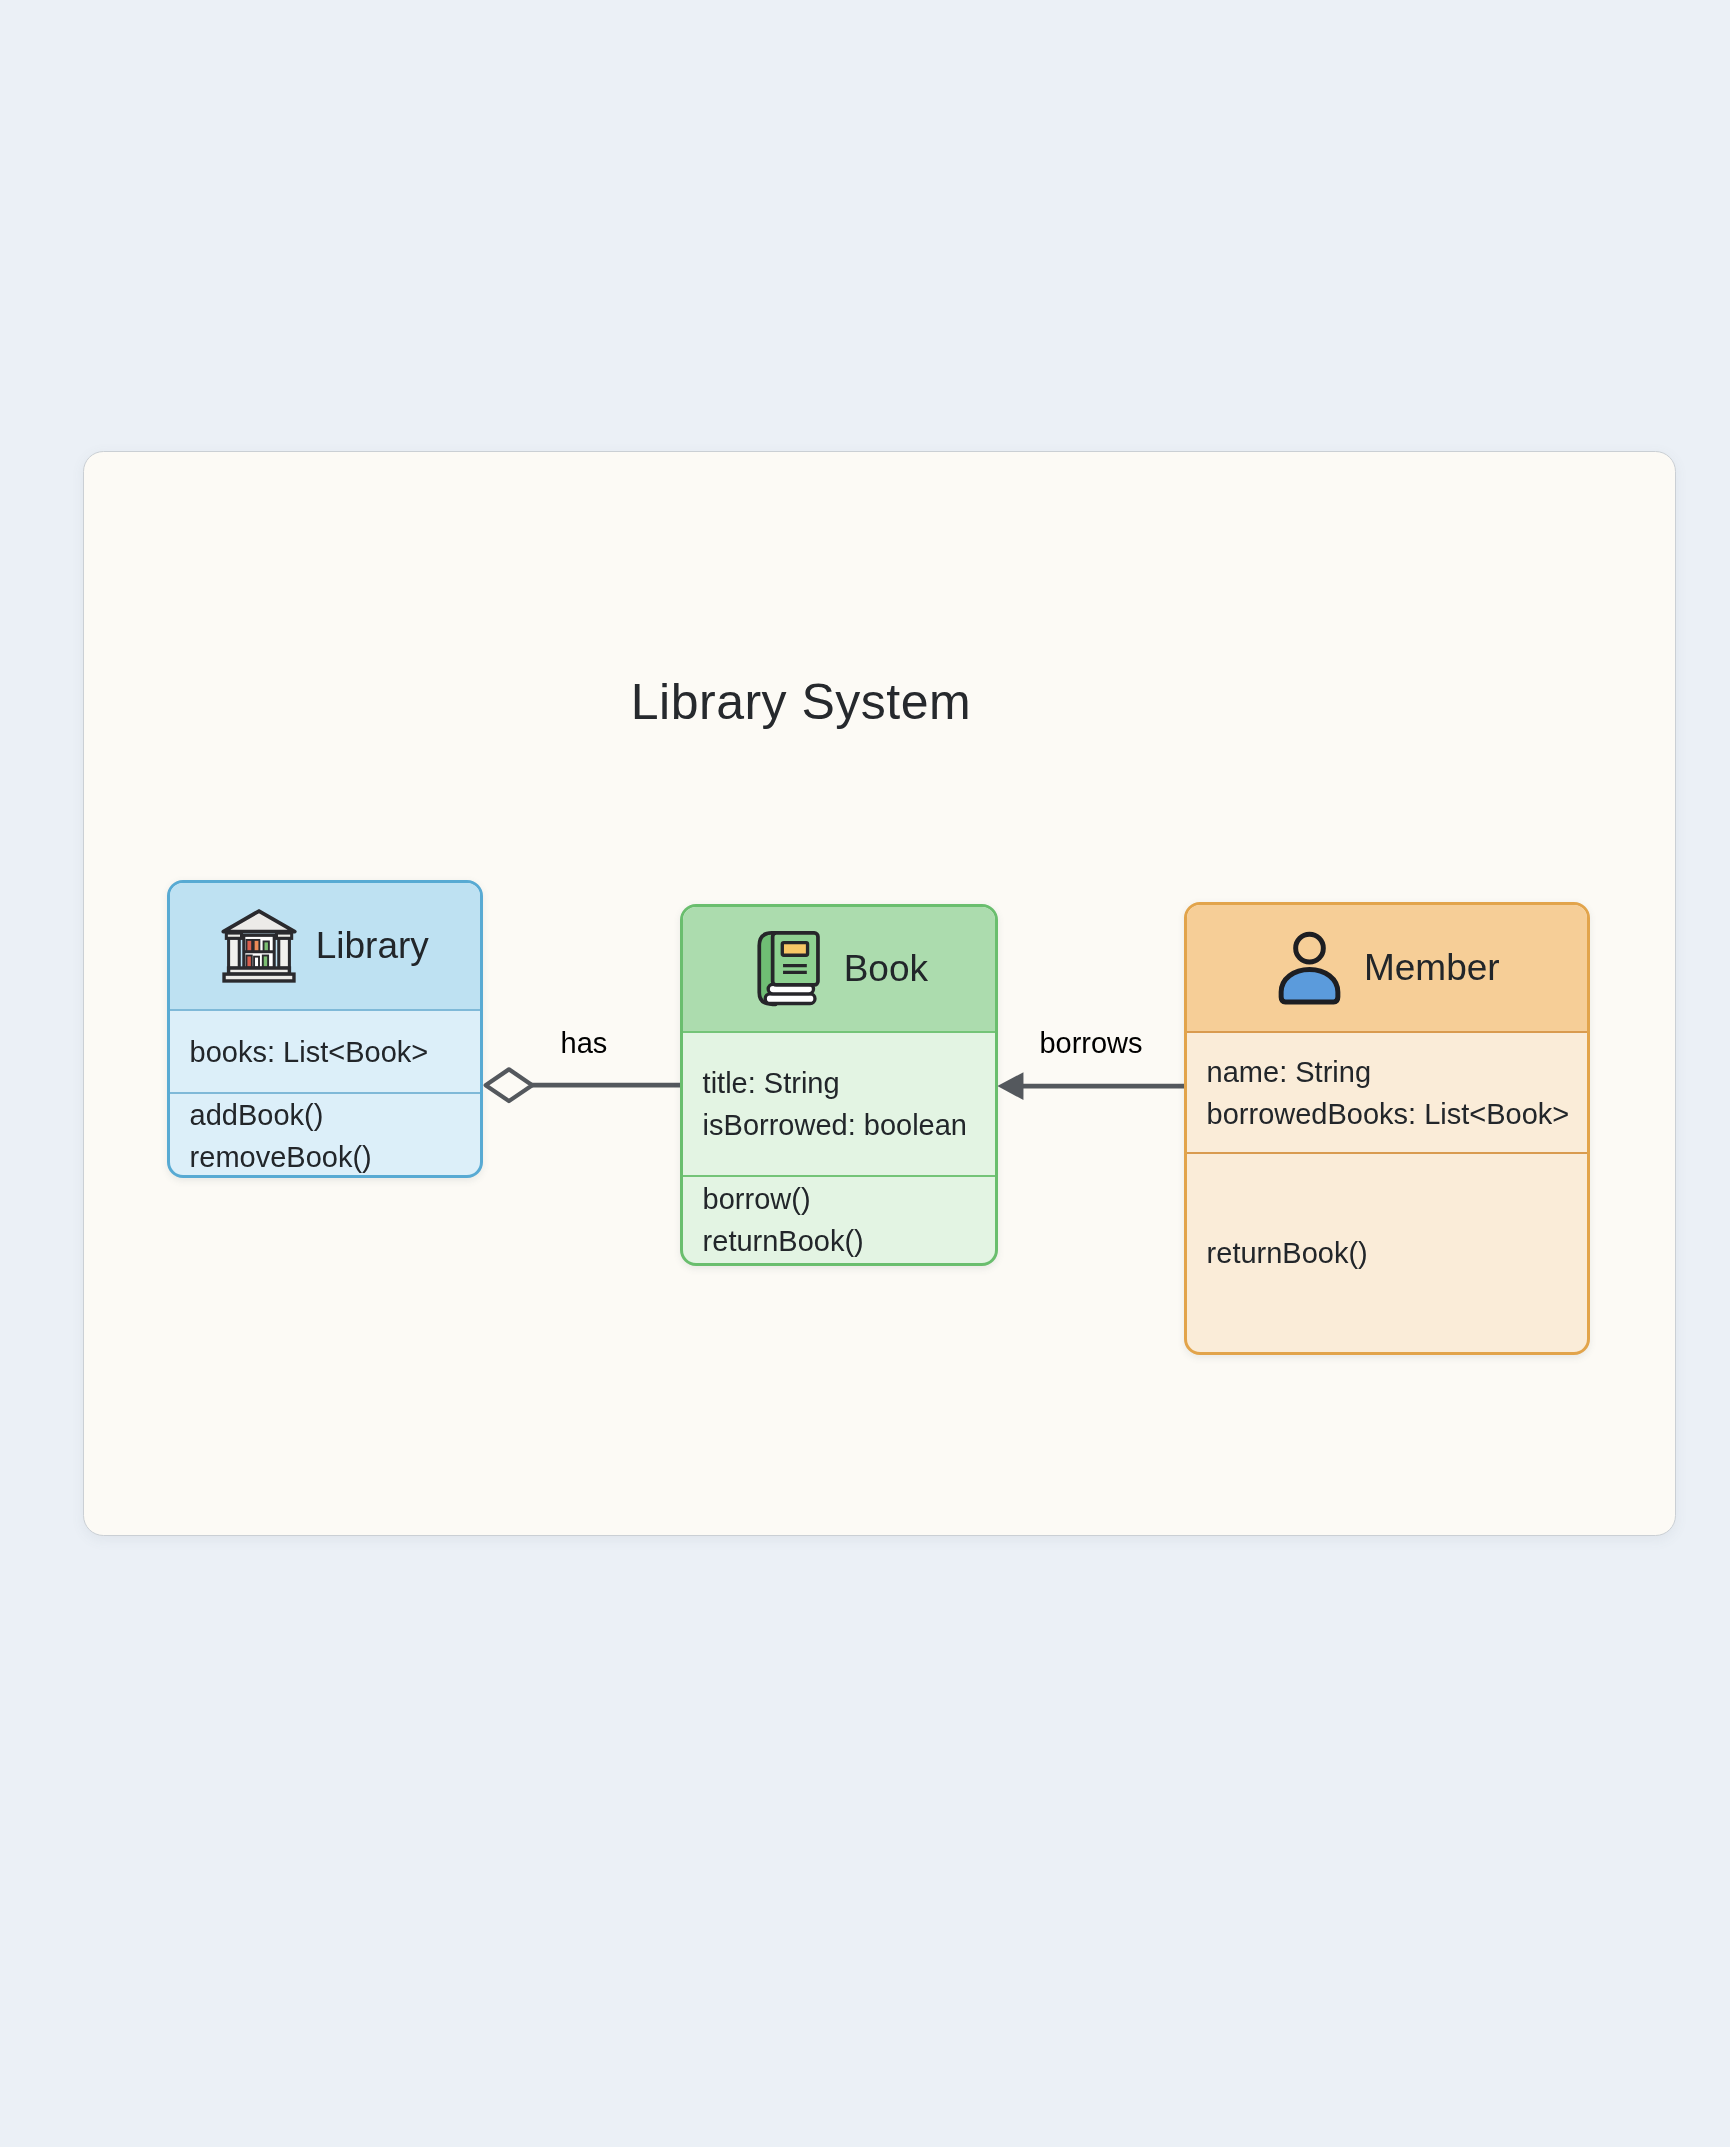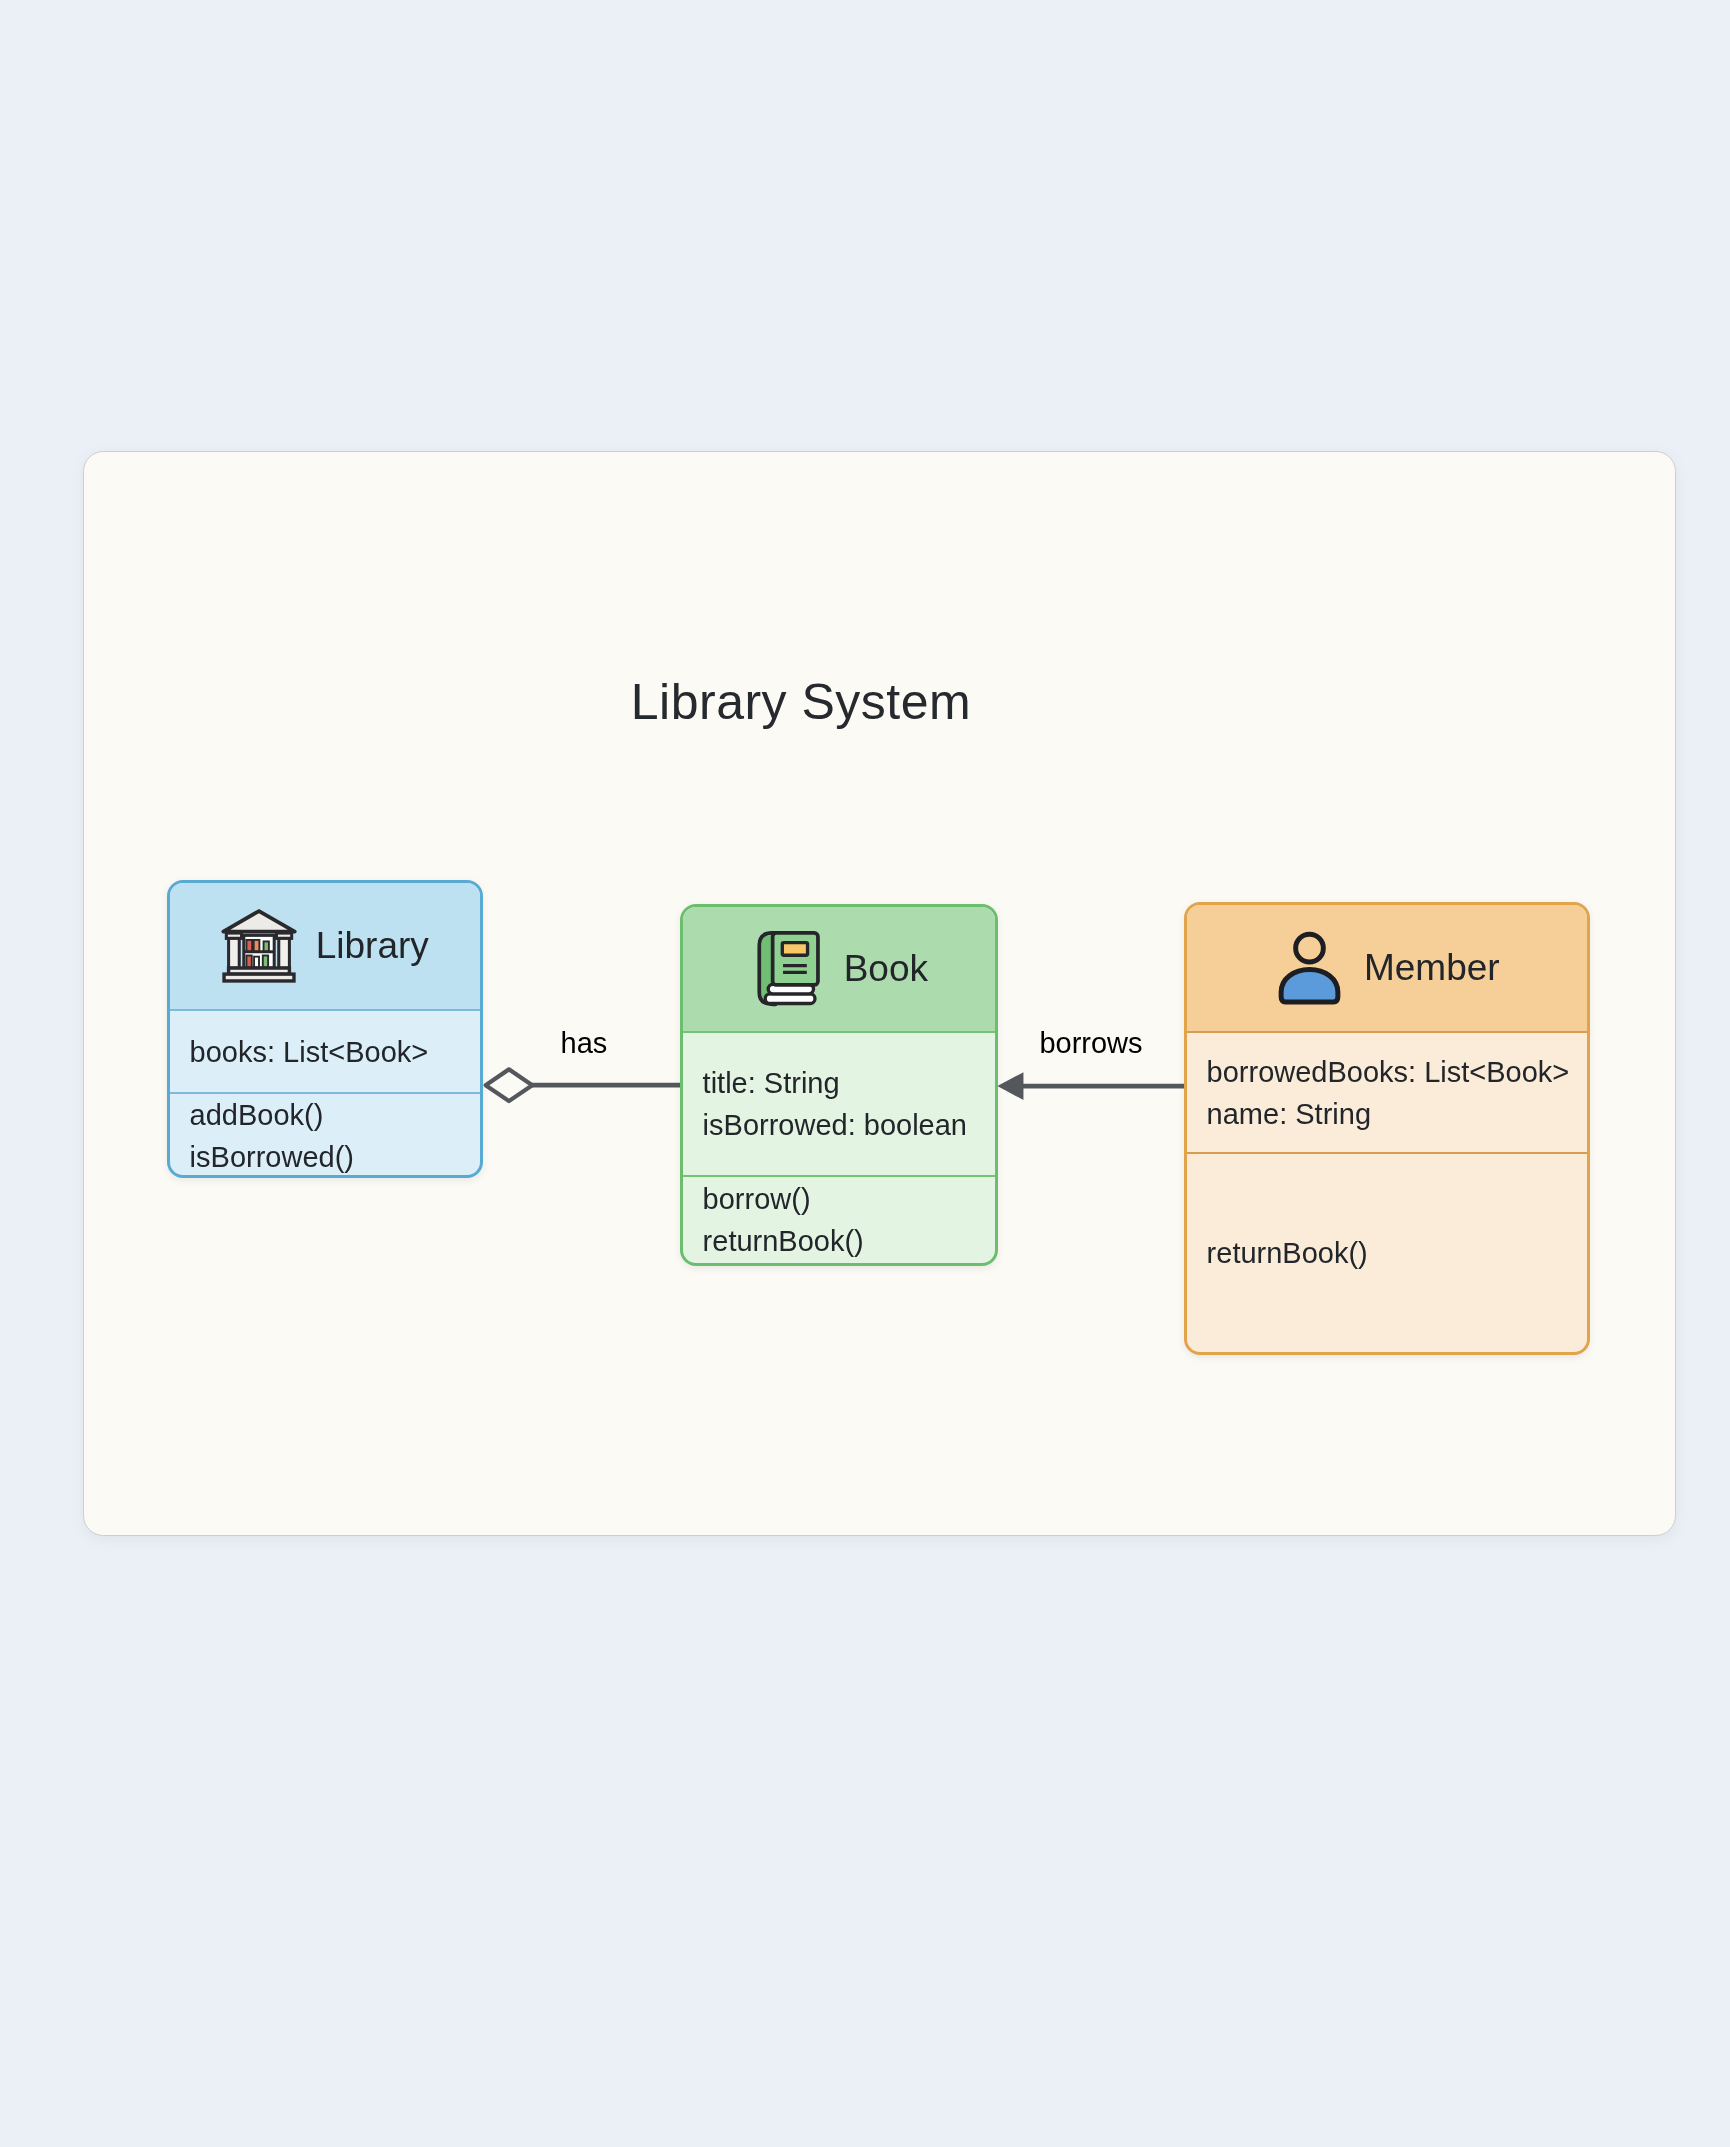--- a/index.html
+++ b/index.html
@@ -154,21 +154,21 @@
       <rect x="10" y="79" width="80" height="8" fill="#ECEBE8" stroke="#2A2A2E" stroke-width="4.5"></rect>
       <rect x="4" y="87" width="92" height="9" fill="#ECEBE8" stroke="#2A2A2E" stroke-width="4.5"></rect>
     </svg>
     <span class="uml-name">Library</span>
   </div>
   <div class="uml-section sec-attrs">
     <div class="uml-row">books: List&lt;Book&gt;</div>
   </div>
   <div class="uml-section sec-methods">
     <div class="uml-row">addBook()</div>
-    <div class="uml-row">isBorrowed()</div>
+    <div class="uml-row">removeBook()</div>
   </div>
 </div>
 
 <div class="uml-box box-book">
   <div class="uml-header">
     <svg class="uml-icon" width="75" height="78" viewBox="0 0 100 105">
       <path d="M30,100 C18,100 12,94 12,84 L12,21 C12,10 18,4 29,4 L34,4 L34,100 Z" fill="#6FBE74" stroke="#26262A" stroke-width="5" stroke-linejoin="round"></path>
       <rect x="20" y="86" width="67" height="13" rx="6.5" fill="#FFFFFF" stroke="#26262A" stroke-width="4.5"></rect>
       <rect x="24" y="73" width="61" height="13" rx="6.5" fill="#FFFFFF" stroke="#26262A" stroke-width="4.5"></rect>
       <rect x="30" y="4" width="61" height="70" rx="5" fill="#8ED191" stroke="#26262A" stroke-width="5"></rect>
@@ -190,20 +190,20 @@
 
 <div class="uml-box box-member">
   <div class="uml-header">
     <svg class="uml-icon" width="71" height="78" viewBox="0 0 100 110">
       <circle cx="50" cy="27" r="19.5" fill="none" stroke="#1D1E22" stroke-width="7"></circle>
       <path d="M16,103 C12,103 10,100 10,96 L10,89 C10,70 28,57 50,57 C72,57 90,70 90,89 L90,96 C90,100 88,103 84,103 Z" fill="#5B9BDC" stroke="#1D1E22" stroke-width="7" stroke-linejoin="round"></path>
     </svg>
     <span class="uml-name">Member</span>
   </div>
   <div class="uml-section sec-attrs">
+    <div class="uml-row">name: String</div>
     <div class="uml-row">borrowedBooks: List&lt;Book&gt;</div>
-    <div class="uml-row">name: String</div>
   </div>
   <div class="uml-section sec-methods">
     <div class="uml-row">returnBook()</div>
   </div>
 </div>
 
 
 </body></html>

